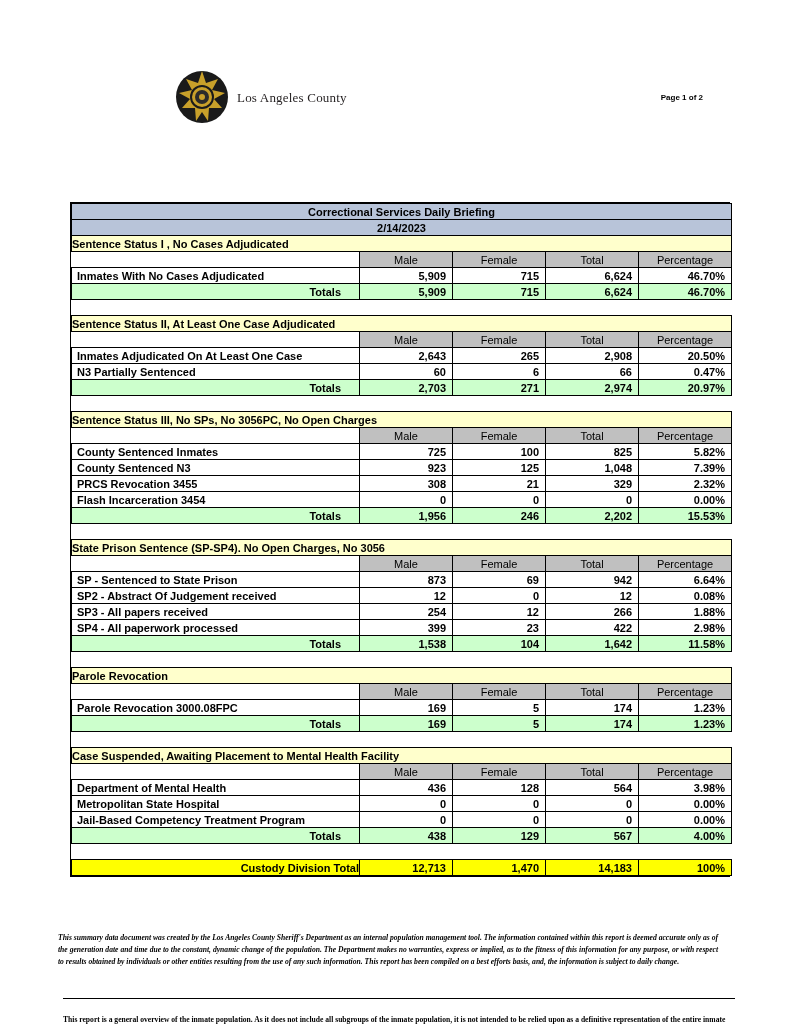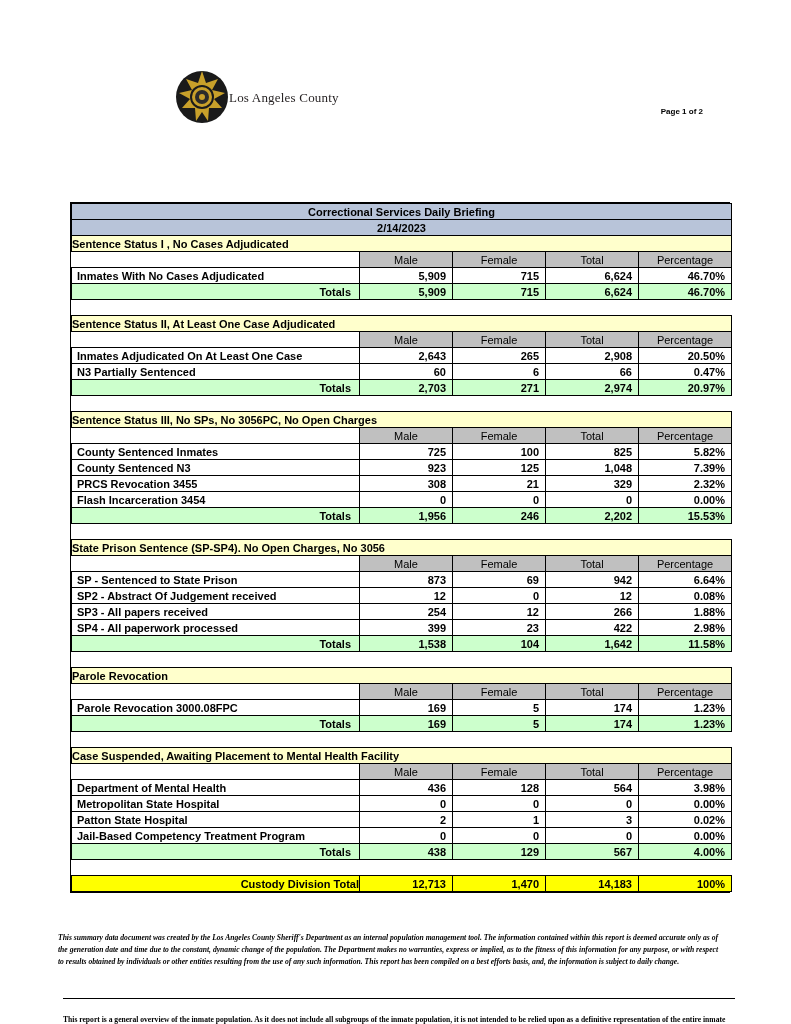--- a/index.html
+++ b/index.html
@@ -37,42 +37,42 @@
     align-items: center;
   }
   .badge {
     width: 54px;
     height: 54px;
     position: relative;
     flex: none;
   }
   .badge svg { display:block; }
   .logo-text {
-    margin-left: 0;
+    margin-left: 8px;
     line-height: 1.0;
     text-align: right;
   }
   .logo-text .line1 {
     font-family: "Liberation Serif", serif;
     font-size: 13px;
     color: #231f20;
     letter-spacing: .2px;
   }
   .logo-text .line2 {
     font-family: "Liberation Sans", sans-serif;
     font-weight: bold;
     font-size: 23px;
     color: #231f20;
     letter-spacing: -.3px;
     margin-top: 1px;
   }
   .page-num {
     position: absolute;
     right: 88px;
-    top: 37px;
+    top: 23px;
     font-size: 8px;
     font-weight: bold;
     color: #000;
   }
 
   
   .report {
     position: absolute;
     left: 70px;
     top: 132px;
@@ -153,21 +153,21 @@
     padding-right: 6px;
   }
   .total-row td {
     border: 1px solid #000;
     background: #ccffcc;
     font-weight: bold;
     font-size: 10.5px;
   }
   .total-row td.lab {
     text-align: right;
-    padding-right: 8px;
+    padding-right: 18px;
   }
   .total-row td.num {
     text-align: right;
     padding-right: 6px;
   }
   .grand-row td {
     border: 1px solid #000;
     background: #ffff00;
     font-weight: bold;
     font-size: 14px;
@@ -465,27 +465,20 @@
           <td class="num">3.98%</td>
         </tr>
         <tr class="data-row">
           <td class="lab">Metropolitan State Hospital</td>
           <td class="num">0</td>
           <td class="num">0</td>
           <td class="num">0</td>
           <td class="num">0.00%</td>
         </tr>
         <tr class="data-row">
-          <td class="lab">Patton State Hospital</td>
-          <td class="num">2</td>
-          <td class="num">1</td>
-          <td class="num">3</td>
-          <td class="num">0.02%</td>
-        </tr>
-        <tr class="data-row">
           <td class="lab">Jail-Based Competency Treatment Program</td>
           <td class="num">0</td>
           <td class="num">0</td>
           <td class="num">0</td>
           <td class="num">0.00%</td>
         </tr>
         <tr class="total-row">
           <td class="lab">Totals</td>
           <td class="num">438</td>
           <td class="num">129</td>

